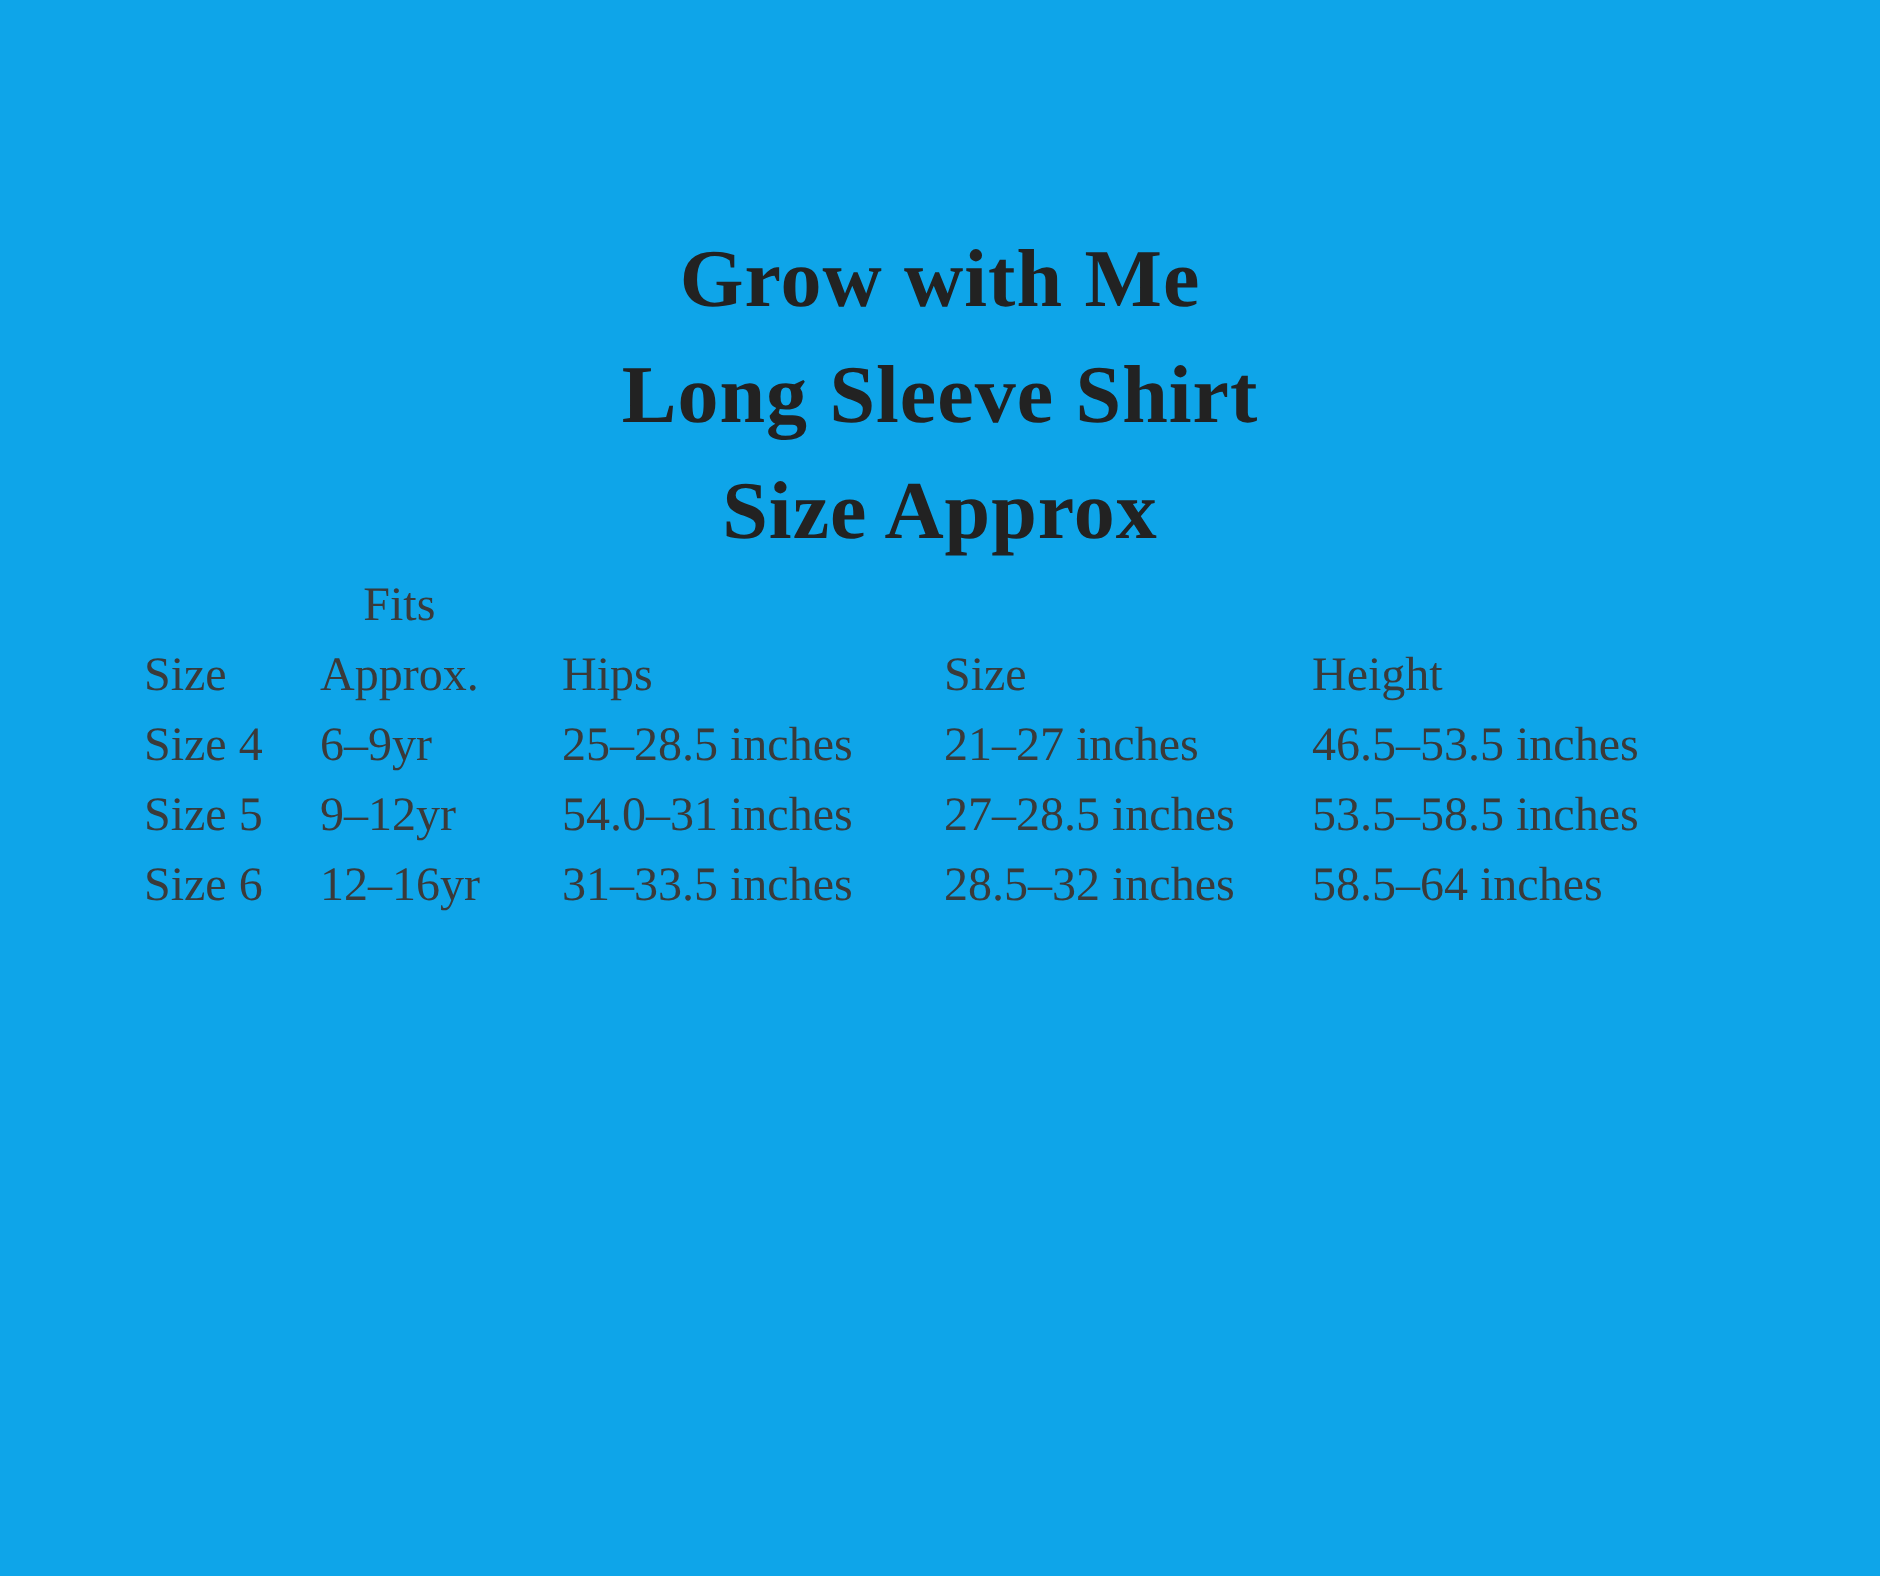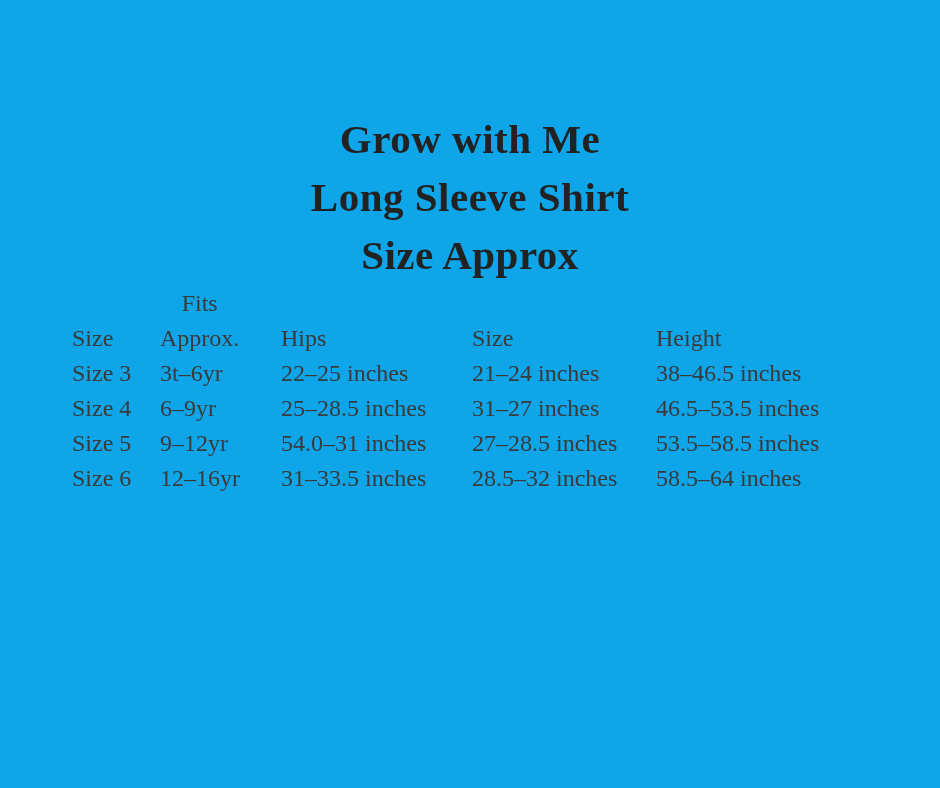--- a/index.html
+++ b/index.html
@@ -79,31 +79,24 @@
             <span>Approx.</span>
           </span>
         </th>
         <th>Hips</th>
         <th>Size</th>
         <th class="indent-sm">Height</th>
       </tr>
     </thead>
     <tbody>
       <tr>
-        <td>Size 3</td>
-        <td>3t–6yr</td>
-        <td>22–25 inches</td>
-        <td class="indent-sm">21–24 inches</td>
-        <td>38–46.5 inches</td>
-      </tr>
-      <tr>
         <td>Size 4</td>
         <td>6–9yr</td>
         <td>25–28.5 inches</td>
-        <td>31–27 inches</td>
+        <td>21–27 inches</td>
         <td>46.5–53.5 inches</td>
       </tr>
       <tr>
         <td>Size 5</td>
         <td>9–12yr</td>
         <td>54.0–31 inches</td>
         <td>27–28.5 inches</td>
         <td>53.5–58.5 inches</td>
       </tr>
       <tr>

